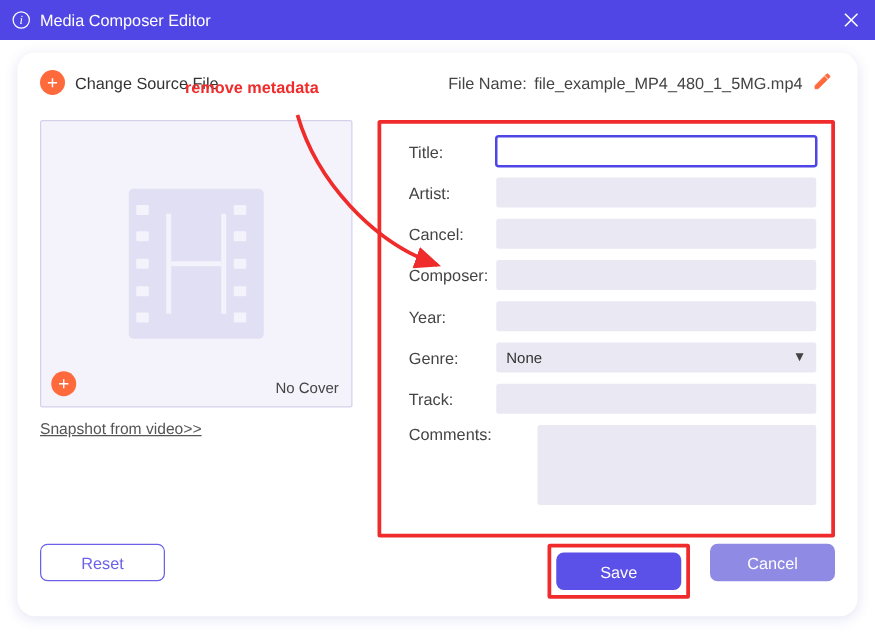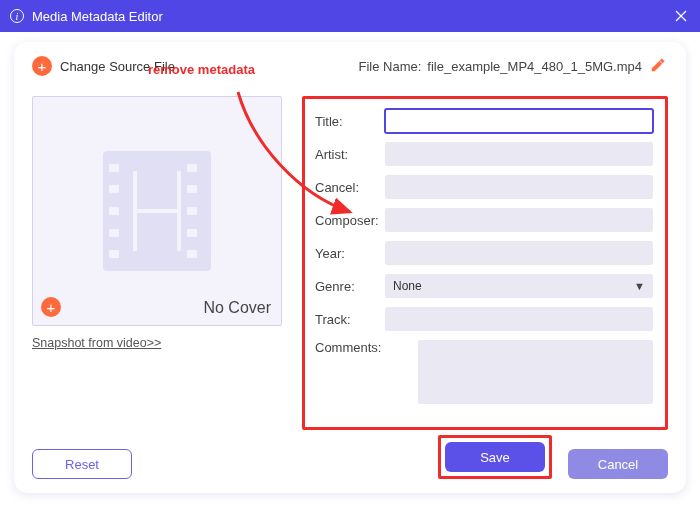--- a/index.html
+++ b/index.html
@@ -23,50 +23,50 @@
   .cover-col { width: 270px; }
   .cover-box { width: 250px; height: 230px; border: 1px solid #d3d2ea; border-radius: 2px; background: #f4f3fb; position: relative; display: flex; align-items: center; justify-content: center; }
   .film-ico { width: 108px; height: 120px; position: relative; background: #e1dff4; border-radius: 4px; display: flex; align-items: center; justify-content: center; }
   .film-ico .strip { position: absolute; top: 0; bottom: 0; width: 18px; display: flex; flex-direction: column; justify-content: space-around; padding: 6px 0; }
   .film-ico .strip.left { left: 6px; }
   .film-ico .strip.right { right: 6px; }
   .film-ico .strip span { width: 10px; height: 8px; background: #f4f3fb; border-radius: 1px; }
   .film-ico .center { width: 48px; height: 80px; background: #e1dff4; border-left: 4px solid #f4f3fb; border-right: 4px solid #f4f3fb; position: relative; }
   .film-ico .center::after { content: ""; position: absolute; left: 0; right: 0; top: 50%; height: 4px; margin-top: -2px; background: #f4f3fb; }
   .cover-add { position: absolute; left: 8px; bottom: 8px; width: 20px; height: 20px; border-radius: 50%; background: #ff6a3d; display: flex; align-items: center; justify-content: center; color: #fff; font-size: 15px; cursor: pointer; }
-  .cover-label { position: absolute; right: 10px; bottom: 8px; font-size: 16px; color: #444; }
+  .cover-label { position: absolute; right: 10px; bottom: 8px; font-size: 12px; color: #444; }
   .snapshot-link { margin-top: 10px; font-size: 12.5px; color: #555; cursor: pointer; text-decoration: underline; }
 
   .form-col { flex: 1; position: relative; }
-  .form-border { border: 3px solid #ef2b2b; padding: 10px 12px 14px 10px; border-radius: 2px; }
+  .form-border { border: 3px solid #ef2b2b; padding: 10px 12px 14px 22px; border-radius: 2px; }
   .form-row { display: flex; align-items: center; margin-bottom: 9px; font-size: 13px; color: #444; }
   .form-row label { width: 70px; flex-shrink: 0; }
   .form-row .field { flex: 1; height: 24px; background: #eae8f3; border: none; border-radius: 2px; padding: 0 8px; font-size: 12px; color: #333; }
   .form-row .field.focus { outline: 2px solid #4f46e5; outline-offset: -1px; background: #fff; }
   .form-row.select .field { display: flex; align-items: center; justify-content: space-between; cursor: pointer; }
   .form-row.select .chev { font-size: 11px; color: #444; }
   .form-row.area { align-items: flex-start; gap: 33px; }
   .form-row.area .field { height: 64px; resize: none; padding-top: 4px; }
 
-  .btnrow { position: absolute; left: 18px; right: 18px; bottom: 14px; display: flex; align-items: flex-end; }
+  .btnrow { position: absolute; left: 18px; right: 18px; bottom: 14px; display: flex; align-items: flex-start; }
   .btn { height: 30px; border-radius: 6px; font-size: 13px; display: inline-flex; align-items: center; justify-content: center; cursor: pointer; user-select: none; }
   .btn.reset { width: 100px; border: 1.3px solid #6b62e8; color: #6b62e8; background: #fff; }
   .btn.save { width: 100px; background: #5b50e8; color: #fff; margin-left: auto; }
   .btn.cancel { width: 100px; background: #8f8ae3; color: #fff; margin-left: 16px; }
   .save-outline { border: 3px solid #ef2b2b; padding: 4px; margin-left: auto; border-radius: 2px; }
 
   .annotation { position: absolute; left: 148px; top: 62px; color: #ef2b2b; font-size: 13px; font-weight: 700; font-family: Arial, sans-serif; pointer-events: none; }
   .ann-arrow { position: absolute; left: 228px; top: 84px; pointer-events: none; }
 </style>
 </head>
 <body>
 
 <div class="titlebar">
   <span class="info-ico">i</span>
-  <span>Media Metadata Editor</span>
+  <span>Media Composer Editor</span>
   <span class="win-close">
     <svg width="12" height="12" viewBox="0 0 12 12">
         <line x1="1" y1="1" x2="11" y2="11" stroke-width="1.3"></line>
         <line x1="11" y1="1" x2="1" y2="11" stroke-width="1.3"></line>
       </svg>
   </span>
 </div>
 
 <div class="card">
 

